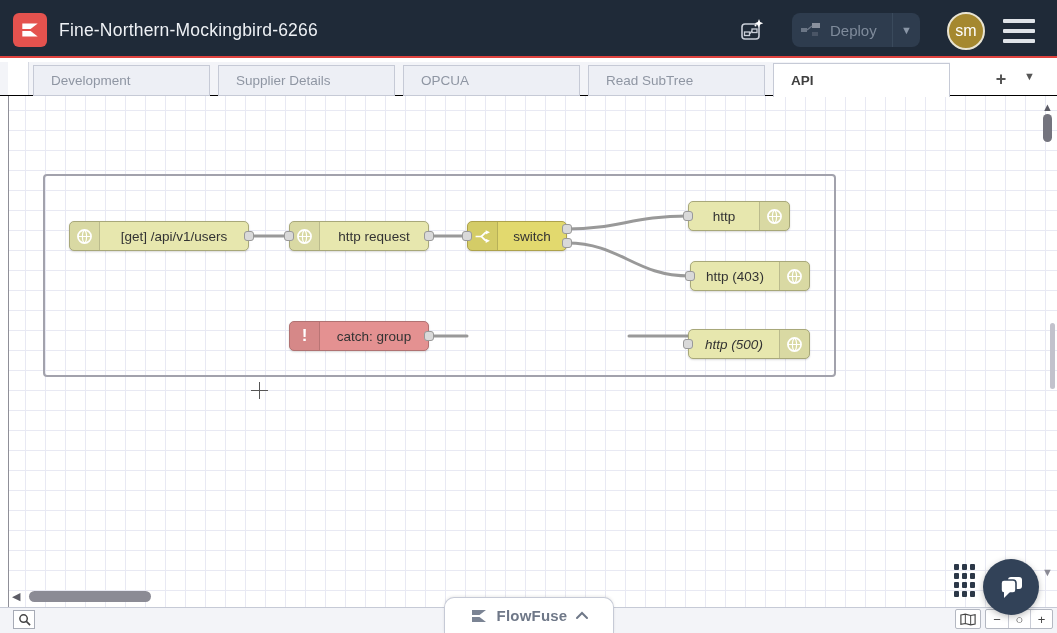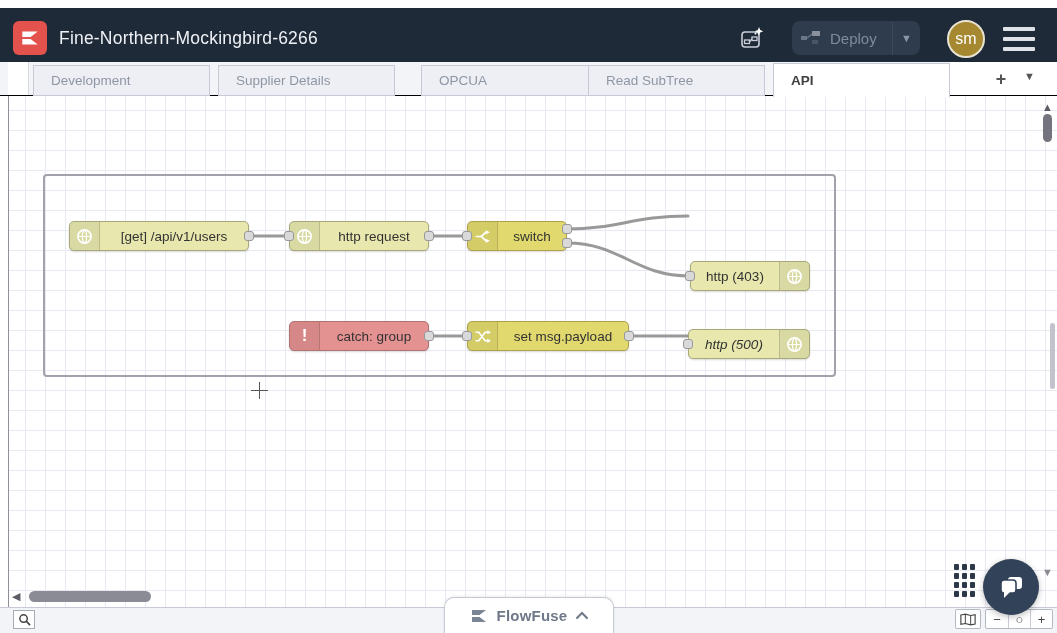--- a/index.html
+++ b/index.html
@@ -1,20 +1,20 @@
 <!DOCTYPE html>
 <html><head>
 <meta charset="utf-8">
 <style>
   html,body{margin:0;padding:0;background:#dadde2;}
   *{box-sizing:border-box;font-family:"Liberation Sans", sans-serif;}
   .app{position:relative;width:1057px;height:633px;background:#fff;overflow:hidden;}
 
   
-  .header{position:absolute;left:0;top:8px;width:100%;height:58px;background:#1f2a38;border-bottom:2px solid #e0423e;display:flex;align-items:center;}
+  .header{position:absolute;left:0;top:0;width:100%;height:58px;background:#1f2a38;border-bottom:2px solid #e0423e;display:flex;align-items:center;}
   .logo{position:absolute;left:13px;top:13px;width:34px;height:34px;background:#e4524e;border-radius:6px;display:flex;align-items:center;justify-content:center;}
   .title{position:absolute;left:59px;top:0;height:60px;display:flex;align-items:center;color:#eef1f5;font-size:17.5px;font-weight:500;letter-spacing:.2px;}
   .ai-btn{position:absolute;left:733px;top:12px;width:38px;height:38px;display:flex;align-items:center;justify-content:center;cursor:pointer;}
   .deploy{position:absolute;left:792px;top:13px;width:128px;height:34px;background:#2e3c4e;border-radius:8px;display:flex;align-items:center;color:#7f8b9b;font-size:15px;}
   .deploy .dicon{width:38px;display:flex;align-items:center;justify-content:center;}
   .deploy .dlabel{flex:1;text-align:left;}
   .deploy .dcaret{width:28px;height:100%;display:flex;align-items:center;justify-content:center;border-left:1px solid #3a4a5c;font-size:11px;color:#8a96a6;}
   .avatar{position:absolute;left:947px;top:12px;width:38px;height:38px;border-radius:50%;background:#a5882f;border:2px solid #e9e4d2;display:flex;align-items:center;justify-content:center;color:#fff;font-family:"Liberation Serif",serif;font-size:16px;}
   .hamburger{position:absolute;left:1003px;top:19px;width:32px;height:24px;display:flex;flex-direction:column;justify-content:space-between;cursor:pointer;}
   .hamburger i{display:block;height:4px;background:#dfe3e8;border-radius:1px;}
@@ -124,21 +124,21 @@
   </div>
 
   <div class="tabbar">
     <div class="gap"></div>
     <div class="tab" style="left:33px">
       <span>Development</span>
     </div>
     <div class="tab" style="left:218px">
       <span>Supplier Details</span>
     </div>
-    <div class="tab" style="left:421px">
+    <div class="tab" style="left:403px">
       <span>OPCUA</span>
     </div>
     <div class="tab" style="left:588px">
       <span>Read SubTree</span>
     </div>
     <div class="tab-extra"></div>
     <div class="tab active" style="left:773px">
       <span>API</span>
     </div>
     <div class="tab-add">+</div>
@@ -190,51 +190,50 @@
             <path d="M1.5 8 H6 M6 8 C9 8 9 4 12 4 M6 8 C9 8 9 12 12 12" fill="none" stroke="#fff" stroke-width="1.6"></path>
             <path d="M11 2 l4 2 -4 2 Z M11 10 l4 2 -4 2 Z" fill="#fff"></path>
           </svg>
       </div>
       <div class="nlabel">switch</div>
       <div class="port in"></div>
       <div class="port out1"></div>
       <div class="port out2"></div>
     </div>
 
+    <div class="node" style="left: 679px; top: 105px; width: 102px; background: rgb(231, 231, 174); border-color: rgb(168, 168, 122);">
+      <div class="nlabel">http</div>
+      <div class="nicon right">
+        <svg width="17" height="17" viewBox="0 0 16 16">
+            <circle cx="8" cy="8" r="6.2" fill="none" stroke="#fff" stroke-width="1.6"></circle>
+            <path d="M1.8 8 h12.4 M8 1.8 c2.6 2 2.6 10.4 0 12.4 M8 1.8 c-2.6 2 -2.6 10.4 0 12.4" fill="none" stroke="#fff" stroke-width="1.1"></path>
+          </svg>
+      </div>
+      <div class="port in"></div>
+    </div>
 
     <div class="node" style="left: 681px; top: 165px; width: 120px; background: rgb(231, 231, 174); border-color: rgb(168, 168, 122);">
       <div class="nlabel">http (403)</div>
       <div class="nicon right">
         <svg width="17" height="17" viewBox="0 0 16 16">
             <circle cx="8" cy="8" r="6.2" fill="none" stroke="#fff" stroke-width="1.6"></circle>
             <path d="M1.8 8 h12.4 M8 1.8 c2.6 2 2.6 10.4 0 12.4 M8 1.8 c-2.6 2 -2.6 10.4 0 12.4" fill="none" stroke="#fff" stroke-width="1.1"></path>
           </svg>
       </div>
       <div class="port in"></div>
     </div>
 
     <div class="node" style="left: 280px; top: 225px; width: 140px; background: rgb(228, 145, 145); border-color: rgb(176, 114, 114);">
       <div class="nicon left">
         <span style="color:#fff;font-weight:700;font-size:17px;">!</span>
       </div>
       <div class="nlabel">catch: group</div>
       <div class="port out"></div>
     </div>
 
-    <div class="node" style="left: 458px; top: 225px; width: 162px; background: rgb(226, 217, 110); border-color: rgb(173, 162, 76);">
-      <div class="nicon left">
-        <svg width="17" height="17" viewBox="0 0 16 16">
-            <path d="M1.5 4 h3 l6 8 h3 M1.5 12 h3 l6 -8 h3" fill="none" stroke="#fff" stroke-width="1.6"></path>
-            <path d="M12.5 2 l3.5 2 -3.5 2 Z M12.5 10 l3.5 2 -3.5 2 Z" fill="#fff"></path>
-          </svg>
-      </div>
-      <div class="nlabel">set msg.payload</div>
-      <div class="port in"></div>
-      <div class="port out"></div>
-    </div>
 
     <div class="node" style="left: 679px; top: 233px; width: 122px; background: rgb(231, 231, 174); border-color: rgb(168, 168, 122); font-style: italic;">
       <div class="nlabel">http (500)</div>
       <div class="nicon right">
         <svg width="17" height="17" viewBox="0 0 16 16">
             <circle cx="8" cy="8" r="6.2" fill="none" stroke="#fff" stroke-width="1.6"></circle>
             <path d="M1.8 8 h12.4 M8 1.8 c2.6 2 2.6 10.4 0 12.4 M8 1.8 c-2.6 2 -2.6 10.4 0 12.4" fill="none" stroke="#fff" stroke-width="1.1"></path>
           </svg>
       </div>
       <div class="port in"></div>

